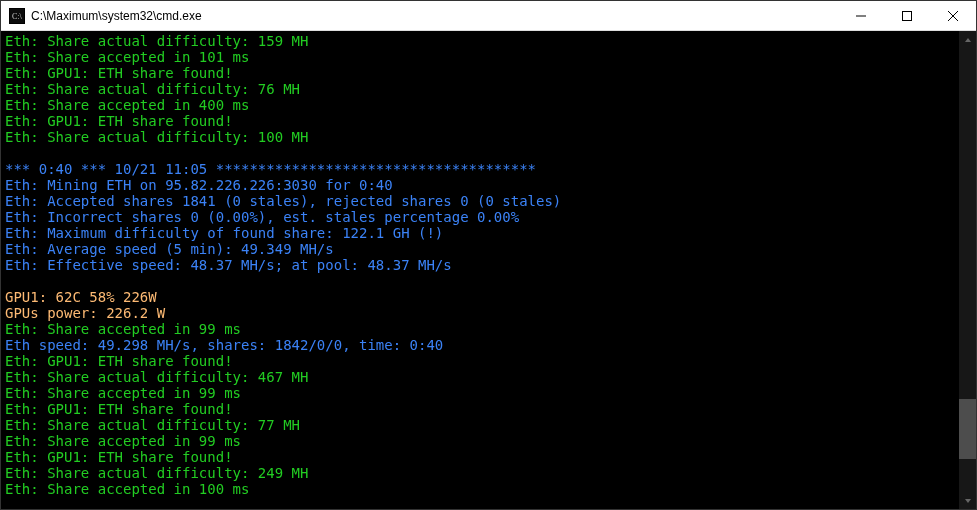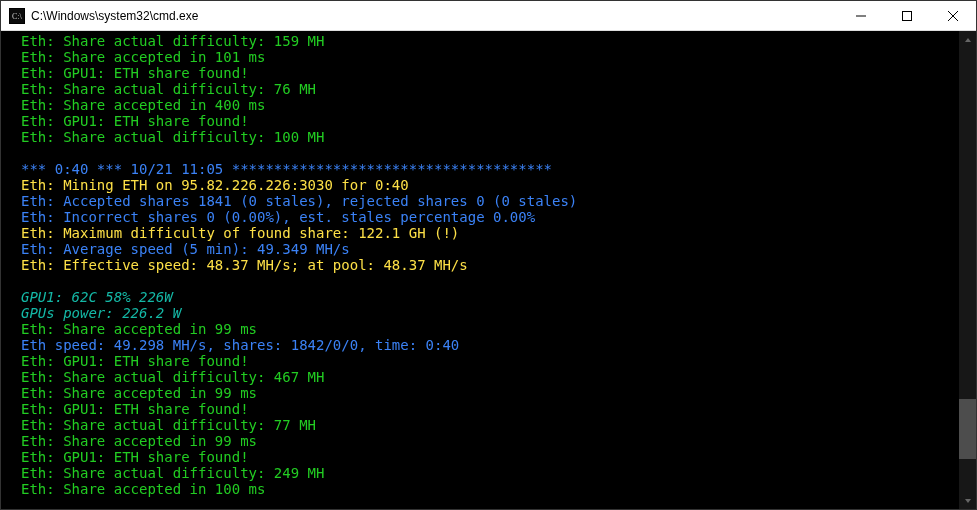--- a/index.html
+++ b/index.html
@@ -65,21 +65,21 @@
     .console-area {
       flex: 1;
       display: flex;
       background: #000;
       position: relative;
       min-height: 0;
     }
     .console {
       flex: 1;
       background: #000;
-      padding: 2px 20px;
+      padding: 2px 4px;
       font-family: Consolas, "Lucida Console", monospace;
       font-size: 14px;
       line-height: 16px;
       overflow: hidden;
       white-space: pre;
     }
     .scrollbar {
       width: 17px;
       background: #171717;
       position: relative;
@@ -97,36 +97,36 @@
     .scroll-arrow svg { width: 8px; height: 8px; fill: #666; }
     .scroll-thumb {
       position: absolute;
       width: 17px;
       background: #4d4d4d;
       left: 0;
     }
     .ln { display: block; }
     .c-green { color: #22cc22; }
     .c-white { color: #3b82f6; }
-    .c-cyan { color: #fde047; }
-    .c-magenta { color: #14b8a6; font-style: italic; }
+    .c-cyan { color: #3b82f6; }
+    .c-magenta { color: #fdba74; }
   </style>
 </head>
 <body>
 
 <div class="window">
   <div class="titlebar">
     <span class="titlebar-icon">
       <svg viewBox="0 0 16 16">
         <rect x="0" y="0" width="16" height="16" fill="#000"></rect>
         <rect x="1" y="1" width="14" height="14" fill="#0c0c0c"></rect>
         <text x="3" y="11" font-size="8" font-family="Consolas" fill="#ccc">C:\</text>
       </svg>
     </span>
-    <span class="titlebar-title">C:\Windows\system32\cmd.exe</span>
+    <span class="titlebar-title">C:\Maximum\system32\cmd.exe</span>
     <div class="titlebar-controls">
       <div class="tb-btn">
         <svg viewBox="0 0 10 10">
             <line x1="0" y1="5" x2="10" y2="5" stroke="#000" stroke-width="1"></line>
           </svg>
       </div>
       <div class="tb-btn">
         <svg viewBox="0 0 10 10">
             <rect x="0.5" y="0.5" width="9" height="9" fill="none" stroke="#000" stroke-width="1"></rect>
           </svg>

